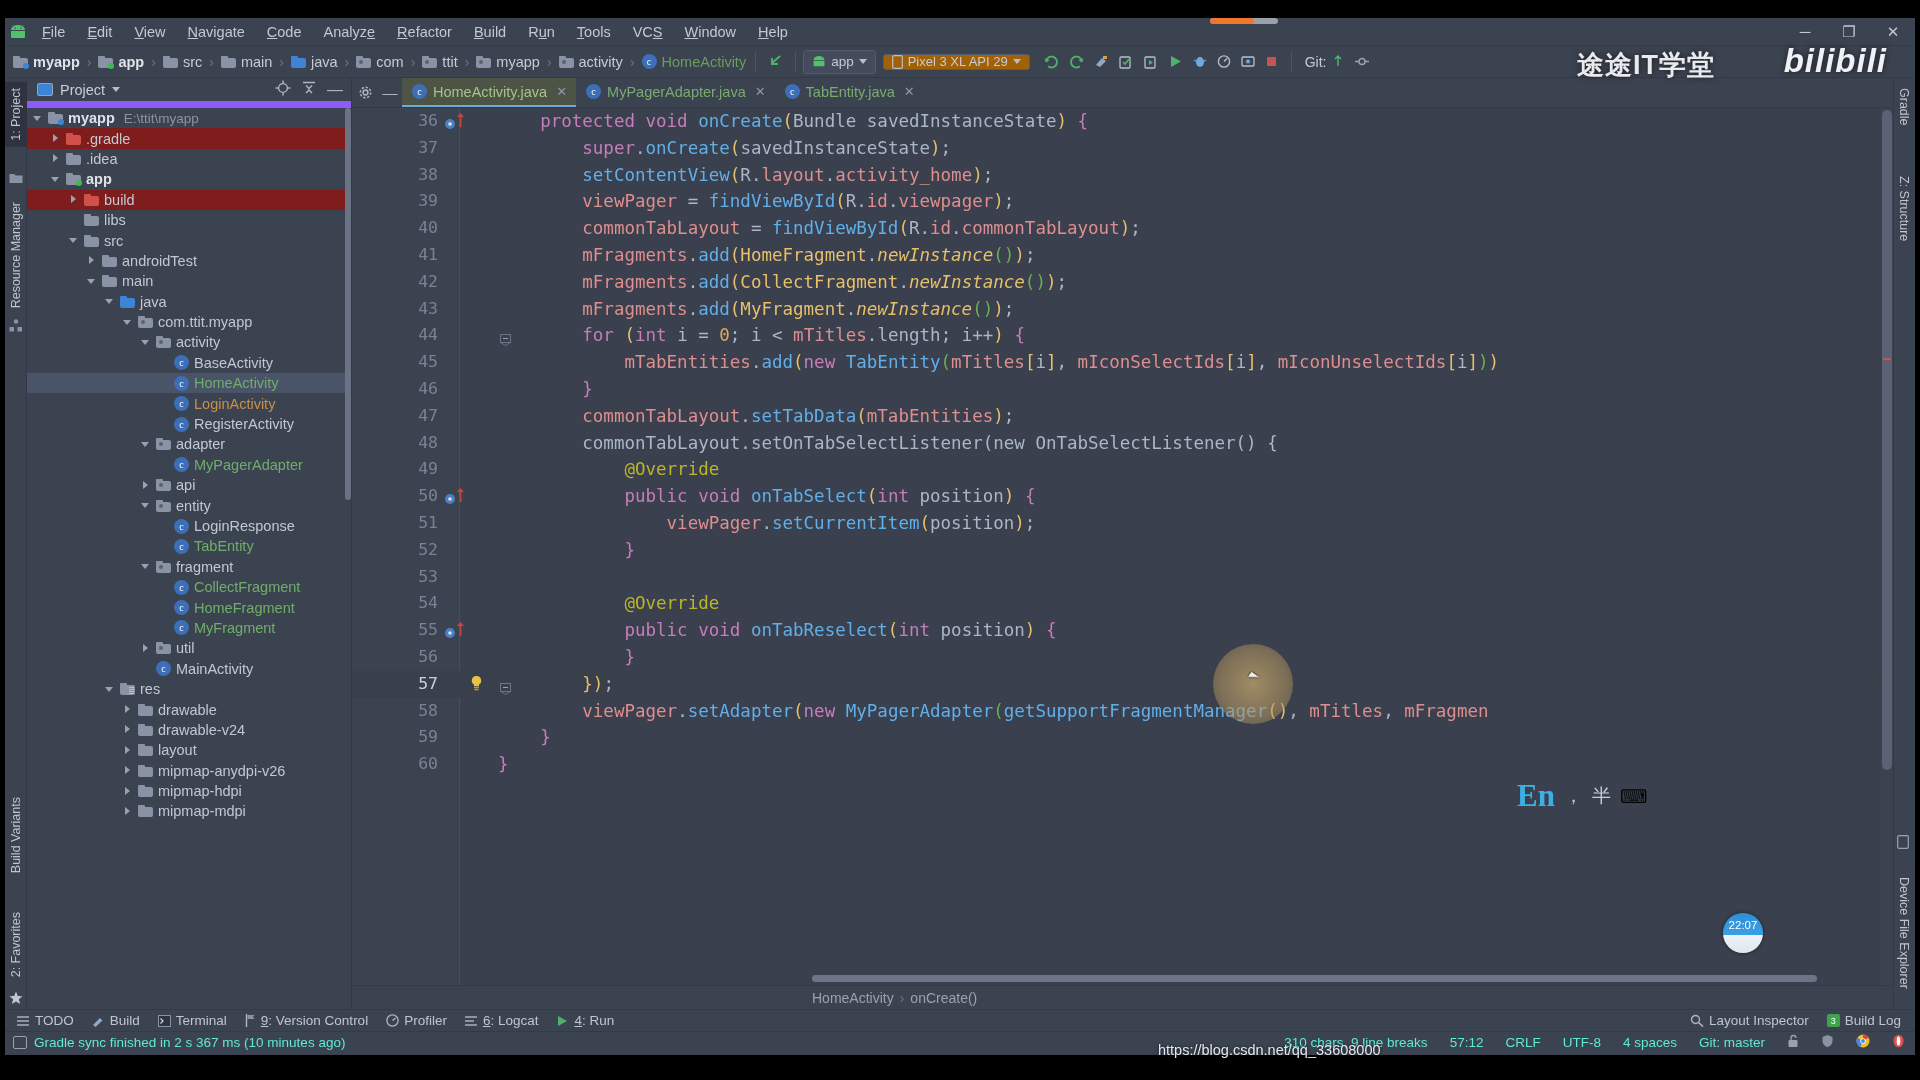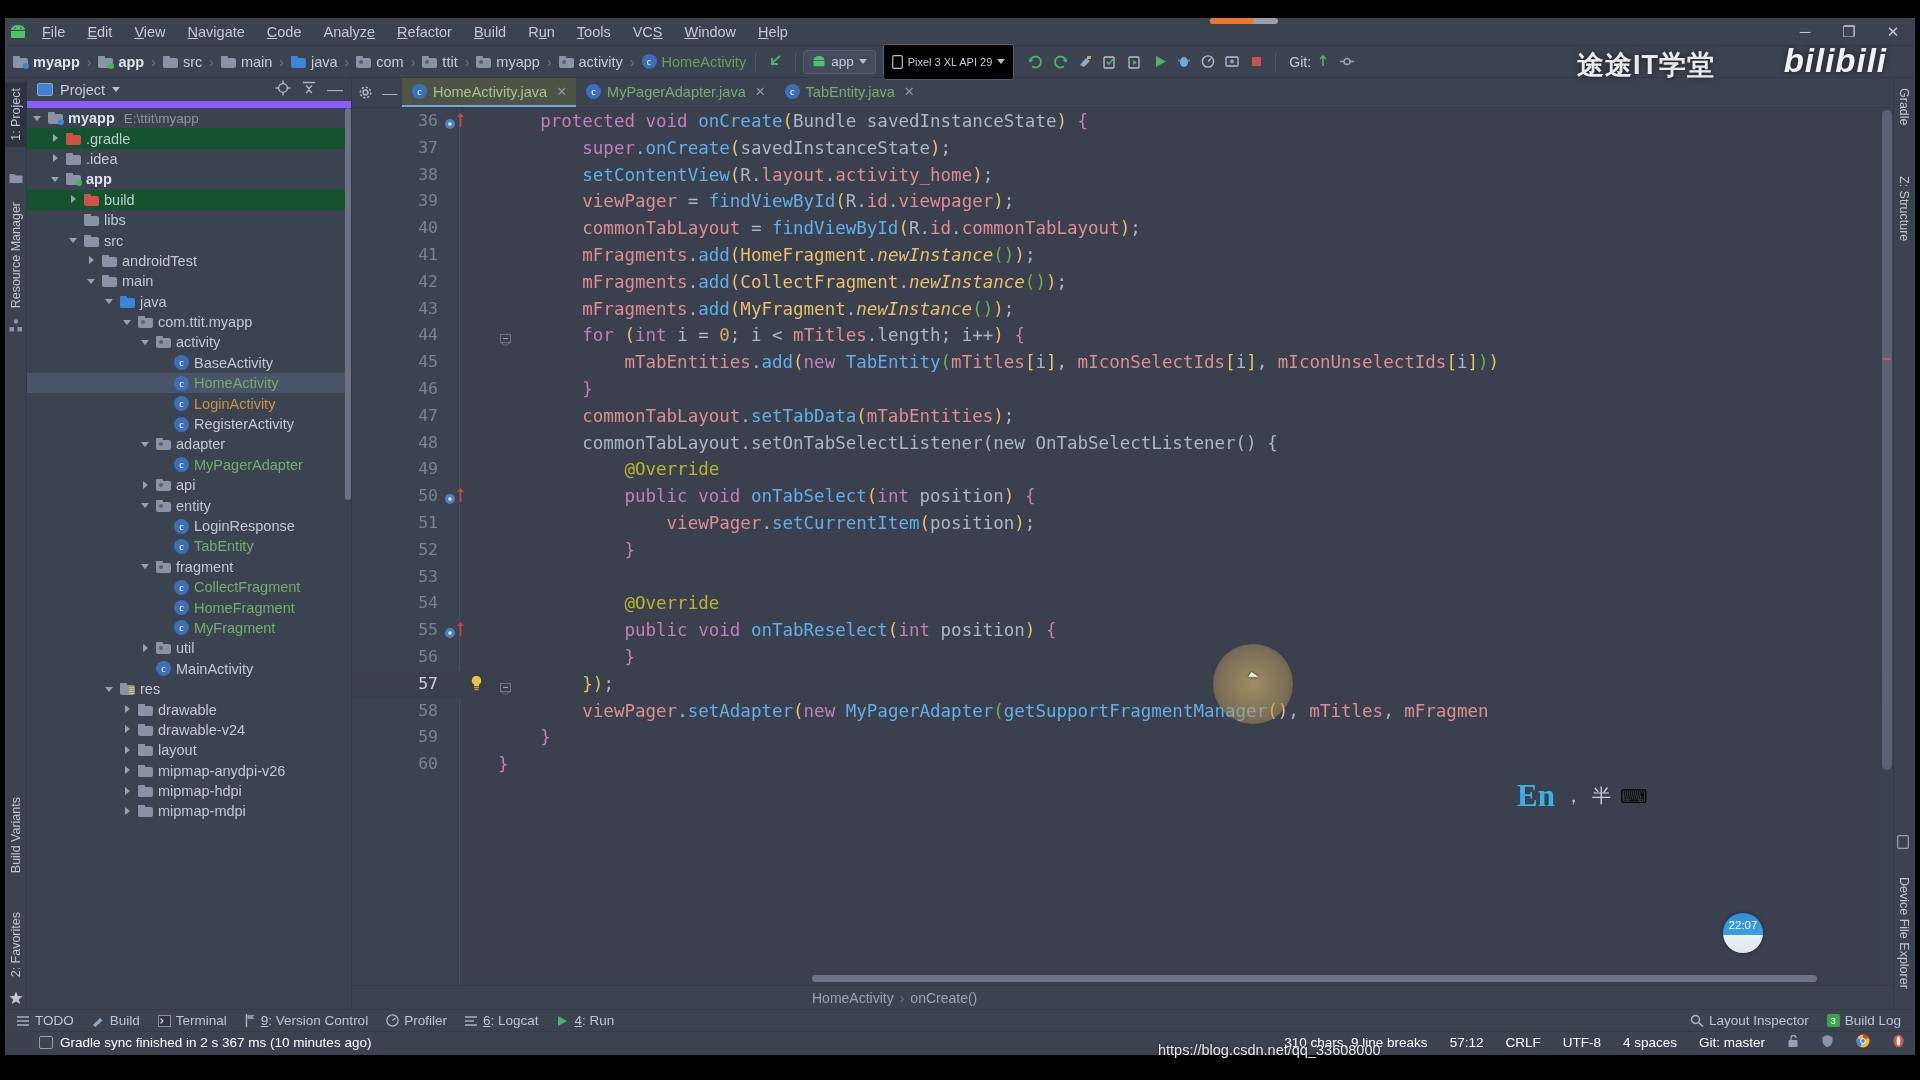--- a/index.html
+++ b/index.html
@@ -113,23 +113,23 @@
     color:#b8bec9; font-size:14px;
   }
   .run-config {
     display:flex; align-items:center; gap:5px;
     height:24px; padding:0 8px;
     background:#444b5c; border:1px solid #535b6c; border-radius:3px;
     font-size:13.5px; color:#c6cbd6; white-space:nowrap;
   }
   .device-config {
     display:flex; align-items:center; gap:5px;
-    height:36px; padding:0 8px;
-    background:#000000; border:1px solid #535b6c; border-radius:3px;
-    font-size:11px; color:#c6cbd6; white-space:nowrap;
+    height:16px; padding:0 8px;
+    background:#a16207; border:1px solid #535b6c; border-radius:3px;
+    font-size:13px; color:#c6cbd6; white-space:nowrap;
   }
   .caret { width:0; height:0; border-left:4px solid transparent; border-right:4px solid transparent; border-top:5px solid #b8bec9; }
   .git-label { font-size:14px; color:#c6cbd6; margin-left:6px; }
 
   .watermark-ttit {
     position:absolute; right:200px; top:1px;
     font-size:27px; font-weight:bold; color:#e8eaee;
     letter-spacing:1px; white-space:nowrap;
     text-shadow:0 0 6px rgba(0,0,0,.6);
   }
@@ -185,21 +185,21 @@
     content:''; position:absolute; left:2px; top:1px;
     border-left:5px solid #9aa2b2; border-top:4.5px solid transparent; border-bottom:4.5px solid transparent;
   }
   .trow .arrow.d::after {
     content:''; position:absolute; left:0px; top:3px;
     border-top:5px solid #9aa2b2; border-left:4.5px solid transparent; border-right:4.5px solid transparent;
   }
   .trow .tlabel { color:#c2c8d3; margin-left:5px; }
   .trow .tsub { color:#8c93a1; margin-left:9px; font-size:13.5px; }
   .trow.bold .tlabel { font-weight:bold; color:#dde1e8; }
-  .trow.hl-brown { background:#14532d; }
+  .trow.hl-brown { background:#7f1d1d; }
   .trow.hl-sel { background:#4a5468; }
   .trow .tlabel.green { color:#6fae6a; }
   .trow .tlabel.orange { color:#c98f4a; }
   .ic-folder.red .body, .ic-folder.red .tab { background:#d0504a; }
 
   .pp-scroll {
     position:absolute; right:0px; top:0px; width:6px; height:392px;
     background:#6a7283; border-radius:3px;
   }
 
@@ -323,24 +323,23 @@
   .eventlog-badge {
     width:13px; height:13px; background:#3fa34d; color:#fff;
     font-size:9px; display:flex; align-items:center; justify-content:center;
     border-radius:2px;
   }
 
   
   .statusbar {
     height:22px; background:#3c4350;
     display:flex; 
-    padding:0 10px 0 8px; font-size:13.5px; color:#ffffff;
+    padding:0 10px 0 8px; font-size:13.5px; color:#5eead4;
     border-top:1px solid #343a48;
     position:relative;
-    margin-left:26px;
   }
   .sb-left { display:flex; align-items:center; gap:7px; }
   .sb-right { margin-left:auto; display:flex; align-items:center; gap:22px; }
   .sb-icon { width:14px; height:13px; border:1.4px solid #9aa2b2; border-radius:2px; }
 
   .url-watermark {
     position:absolute; left:1158px; top:1042px;
     font-size:14.5px; color:#e4e8ee; white-space:nowrap;
     text-shadow:0 0 3px rgba(0,0,0,.8);
     z-index:50;

